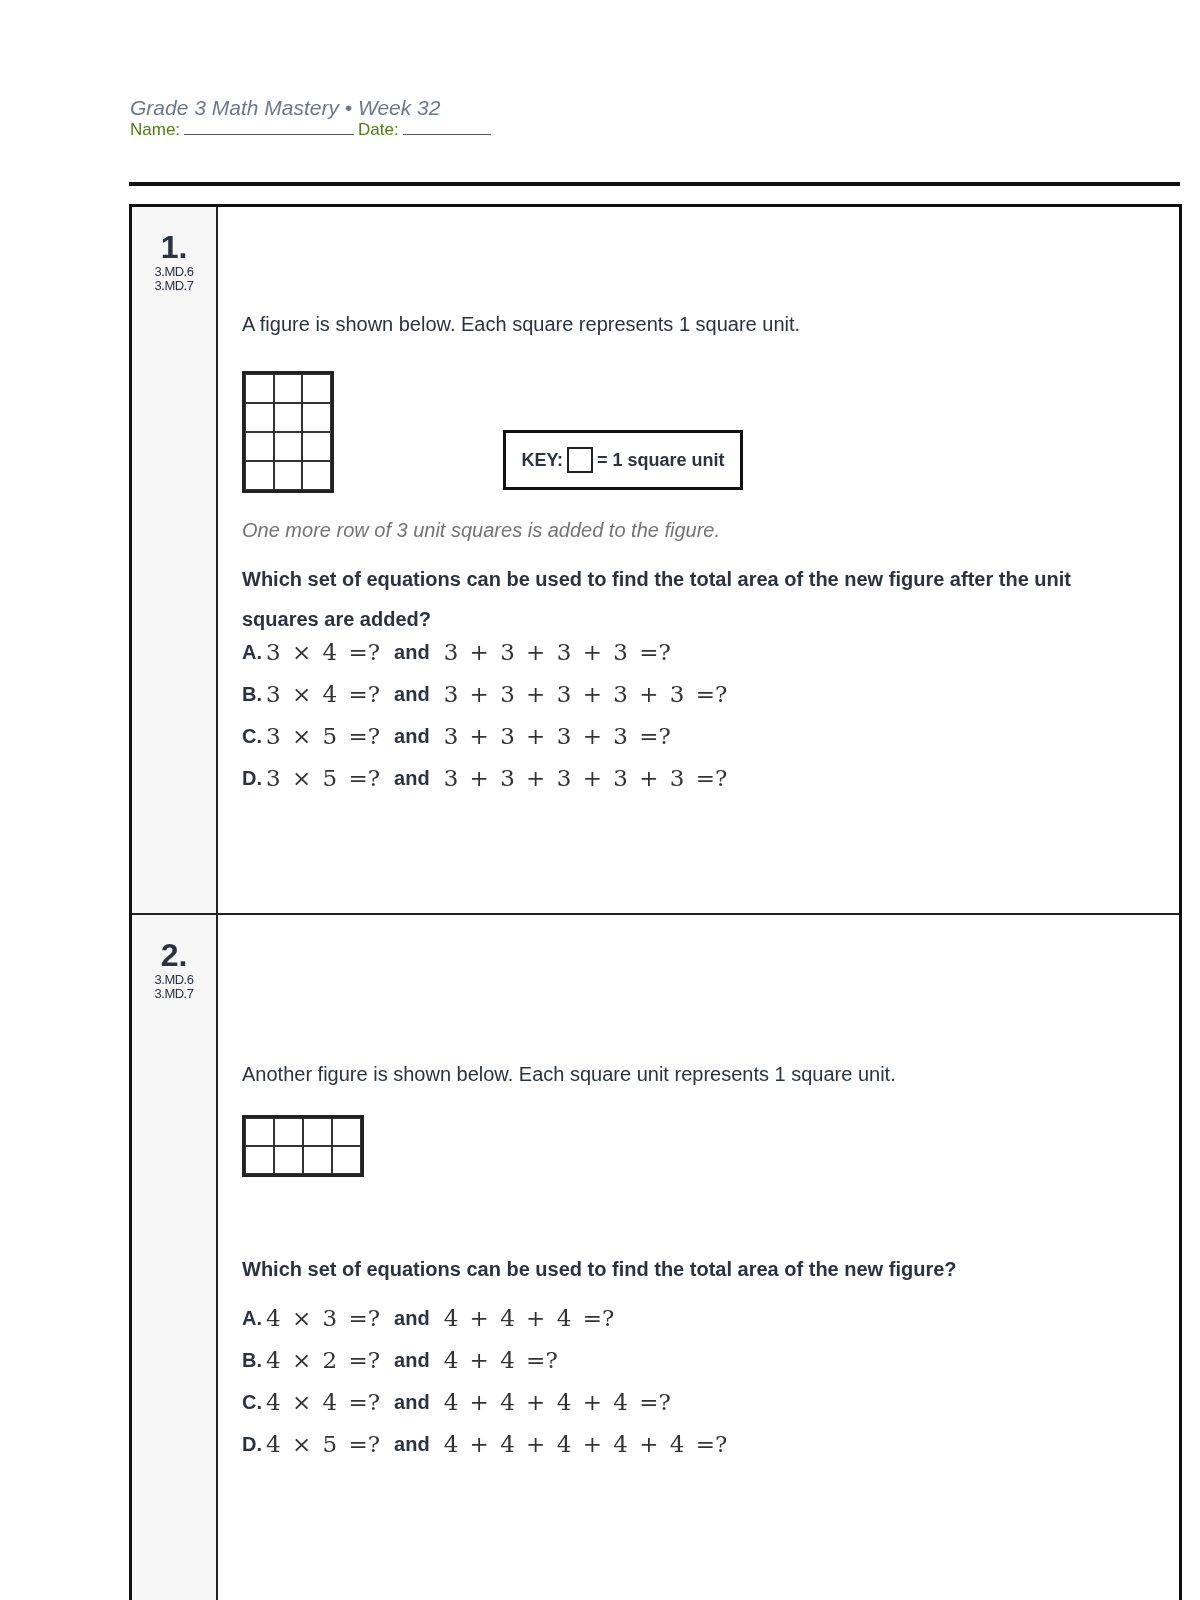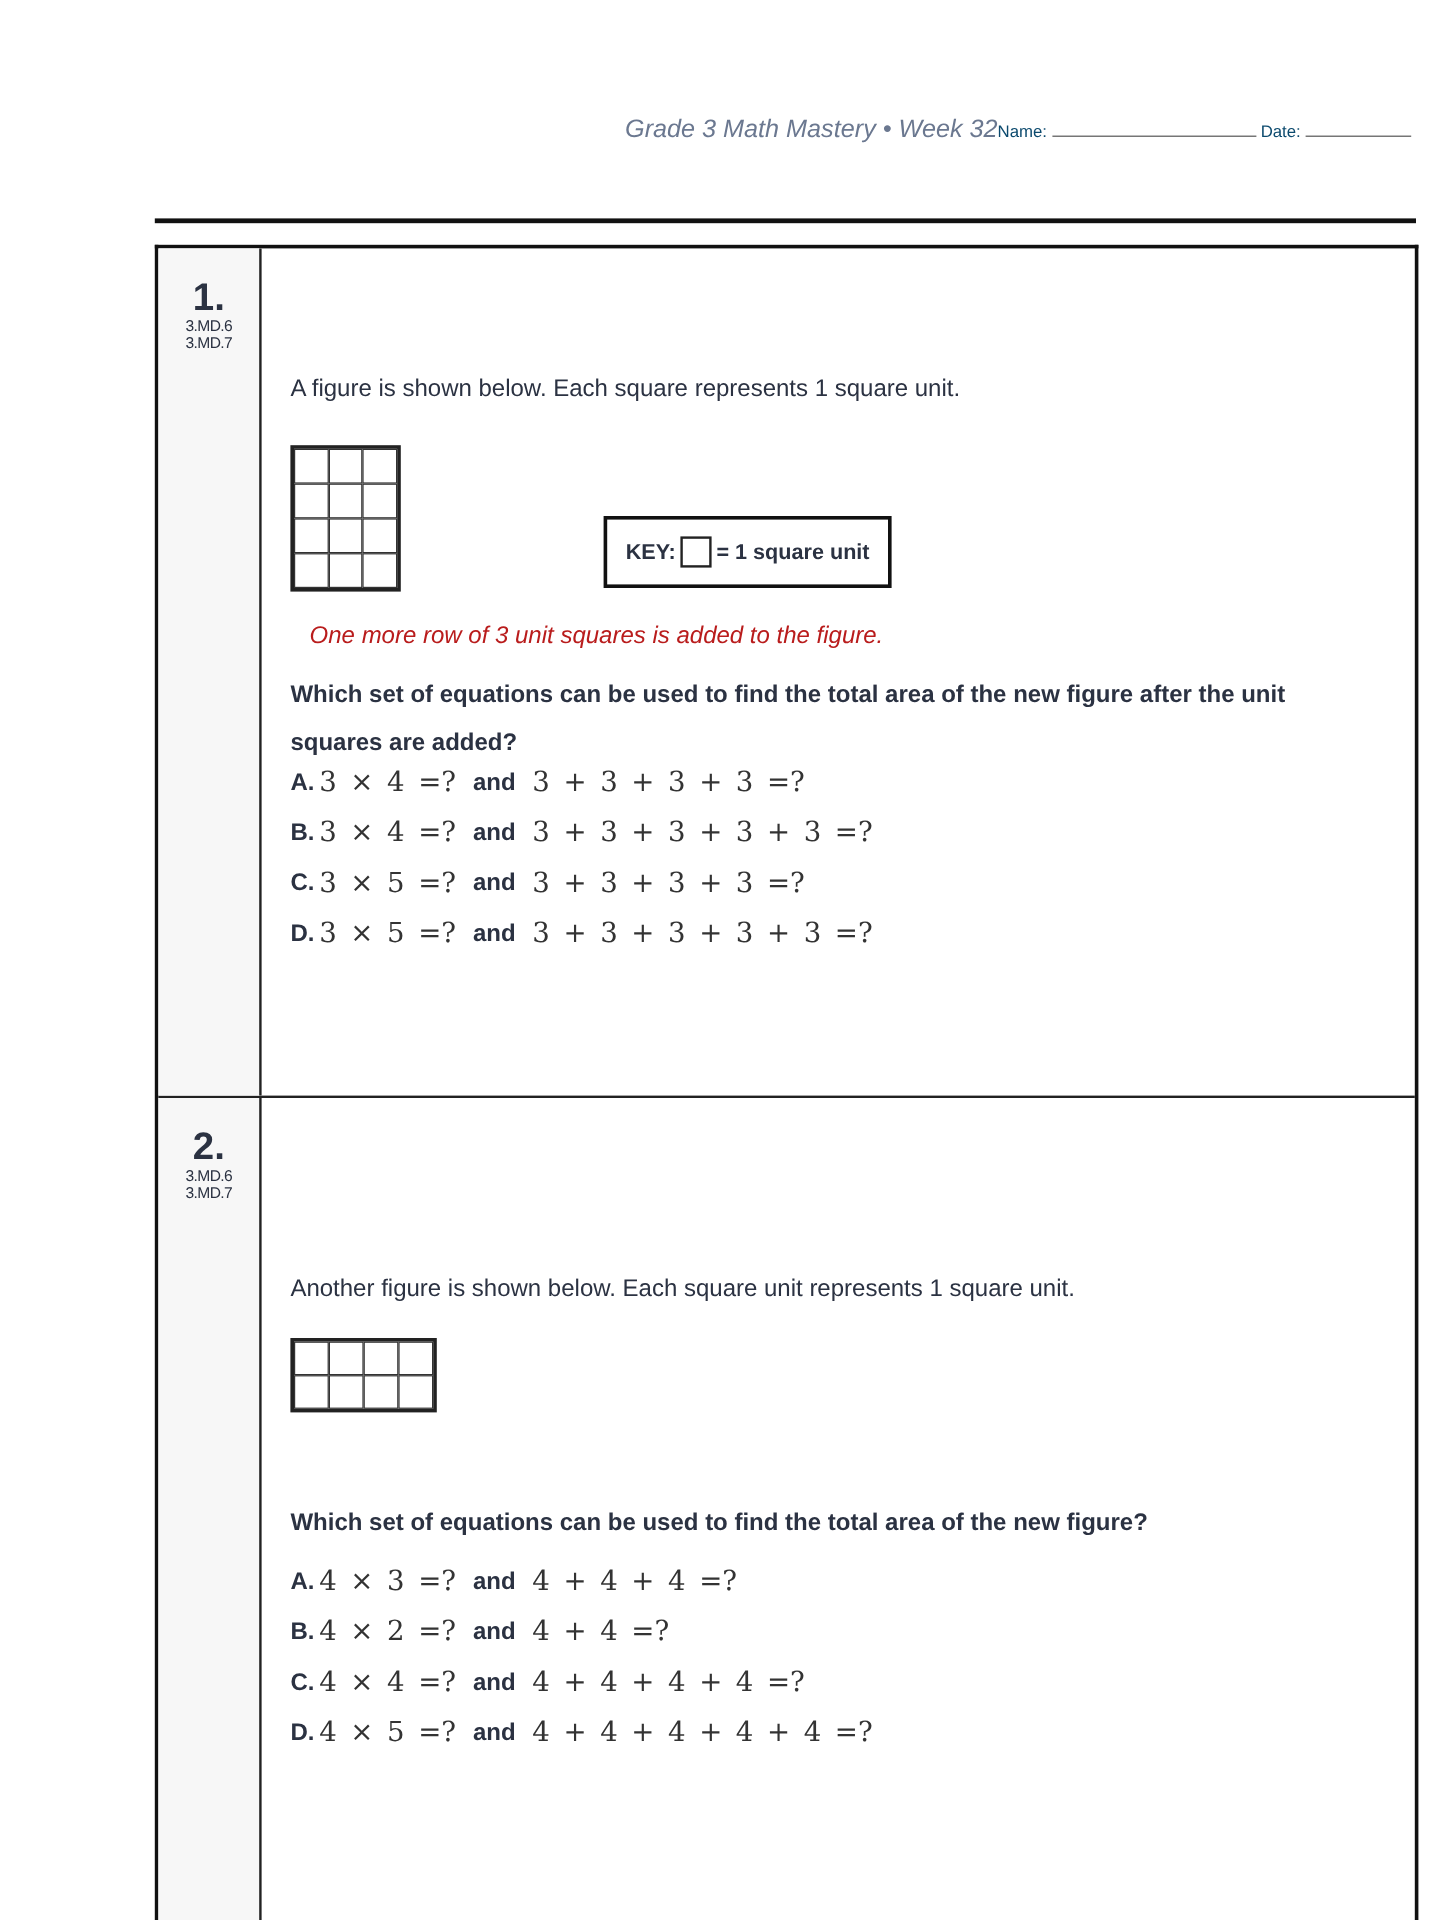--- a/index.html
+++ b/index.html
@@ -1,36 +1,36 @@
 <!DOCTYPE html>
 <html><head>
 <meta charset="utf-8">
 <style>
   html, body { margin: 0; padding: 0; background: #ffffff; }
   body { width: 1200px; height: 1600px; position: relative; overflow: hidden;
          font-family: "Liberation Sans", "DejaVu Sans", sans-serif; color: #2b3242; }
   .header { position: absolute; left: 130px; top: 90px; width: 1050px; }
   .title { font-size: 40px; font-weight: bold; color: #1f3a8f; letter-spacing: -2.5px; margin: 0; line-height: 46px; }
-  .subrow { display: flex; justify-content: flex-end; align-items: baseline; margin-top: 6px; }
+  .subrow { display: flex; justify-content: center; align-items: baseline; margin-top: 6px; flex-direction: column; }
   .subtitle { font-size: 21px; font-style: italic; color: #6b7890; }
-  .fields { font-size: 14px; color: #0c4a6e; margin-right: 0; }
+  .fields { font-size: 17px; color: #4d7c0f; margin-right: 0; }
   .fields .blank { display: inline-block; border-bottom: 1px solid #555; vertical-align: baseline; height: 1px; margin: 0 4px; }
   .rule { position: absolute; left: 129px; top: 182px; width: 1051px; height: 4px; background: #111; }
 
   .box { position: absolute; left: 129px; top: 204px; width: 1047px; height: 1420px;
          border: 3px solid #111; border-bottom: none; }
   .q { position: absolute; left: 0; width: 1047px; display: flex; }
   .q1 { top: 0; height: 706px; border-bottom: 2px solid #222; }
   .q2 { top: 708px; height: 720px; }
   .qnum-col { width: 84px; background: #f7f7f7; border-right: 2px solid #222; text-align: center; flex: none; }
   .qnum { font-size: 32px; font-weight: bold; color: #2b3242; margin-top: 22px; line-height: 36px; }
   .std { font-size: 13px; line-height: 14px; color: #2b3242; letter-spacing: -0.5px; }
   .qbody { flex: 1; position: relative; }
   .prompt { position: absolute; left: 24px; font-size: 20px; color: #2b3242; white-space: nowrap; }
-  .italic { position: absolute; left: 24px; font-size: 20px; font-style: italic; color: #b91c1c; white-space: nowrap; margin-left: 16px; }
+  .italic { position: absolute; left: 24px; font-size: 20px; font-style: italic; color: #737373; white-space: nowrap; }
   .question { position: absolute; left: 24px; width: 900px; font-size: 20px; font-weight: bold; line-height: 40px; color: #2b3242; }
   .options { position: absolute; left: 24px; }
   .opt { height: 42px; font-size: 20px; display: flex; align-items: center; white-space: nowrap; }
   .opt .letter { font-weight: bold; margin-right: 4px; }
   .opt .math { font-family: "DejaVu Serif", "Liberation Serif", serif; font-size: 23px; color: #333; word-spacing: 4px; }
   .opt .and { font-weight: bold; margin: 0 14px; }
   .grid { position: absolute; left: 24px; border: 3px solid #222; display: grid; background: #fff; }
   .grid .cell { border: 1.5px solid #333; }
   .key { position: absolute; border: 3px solid #111; display: flex; align-items: center; justify-content: center;
          font-size: 18px; font-weight: bold; color: #2b3242; margin-top: 27px; }

